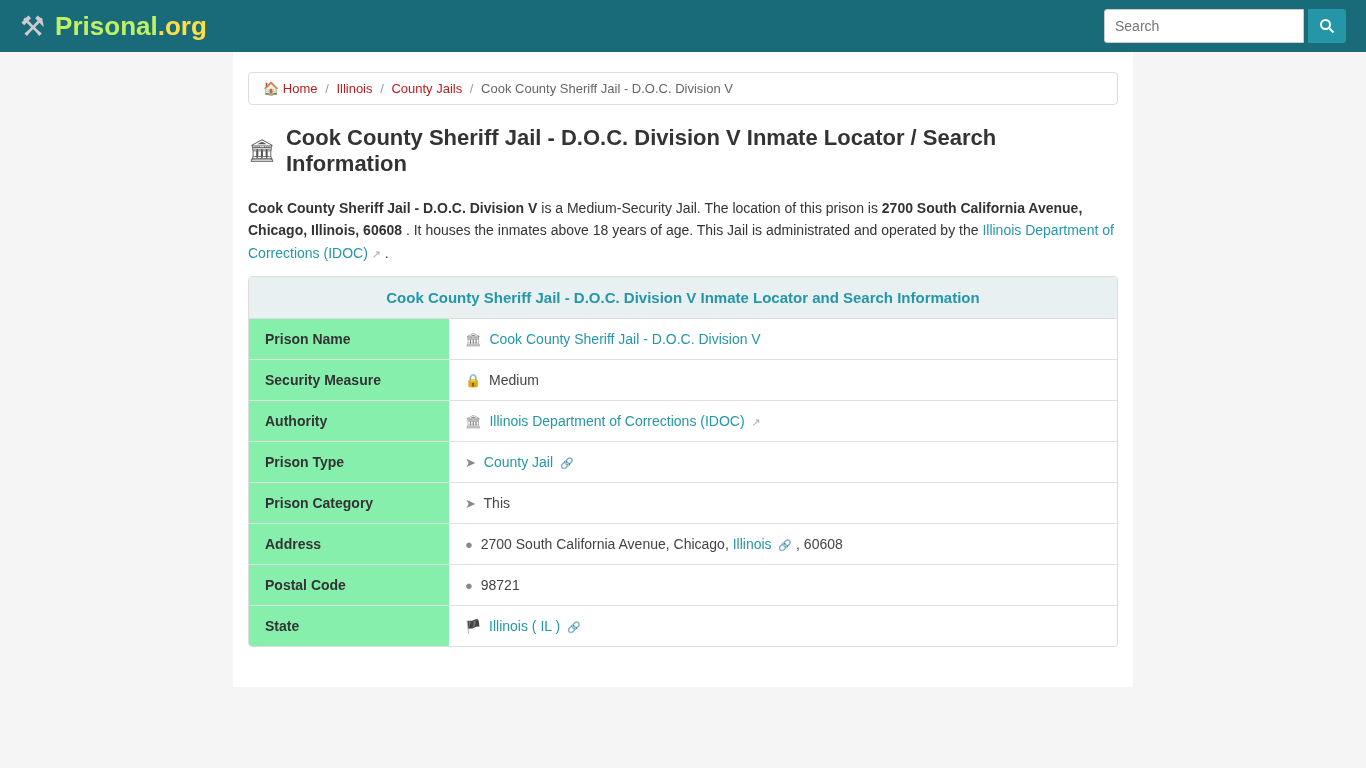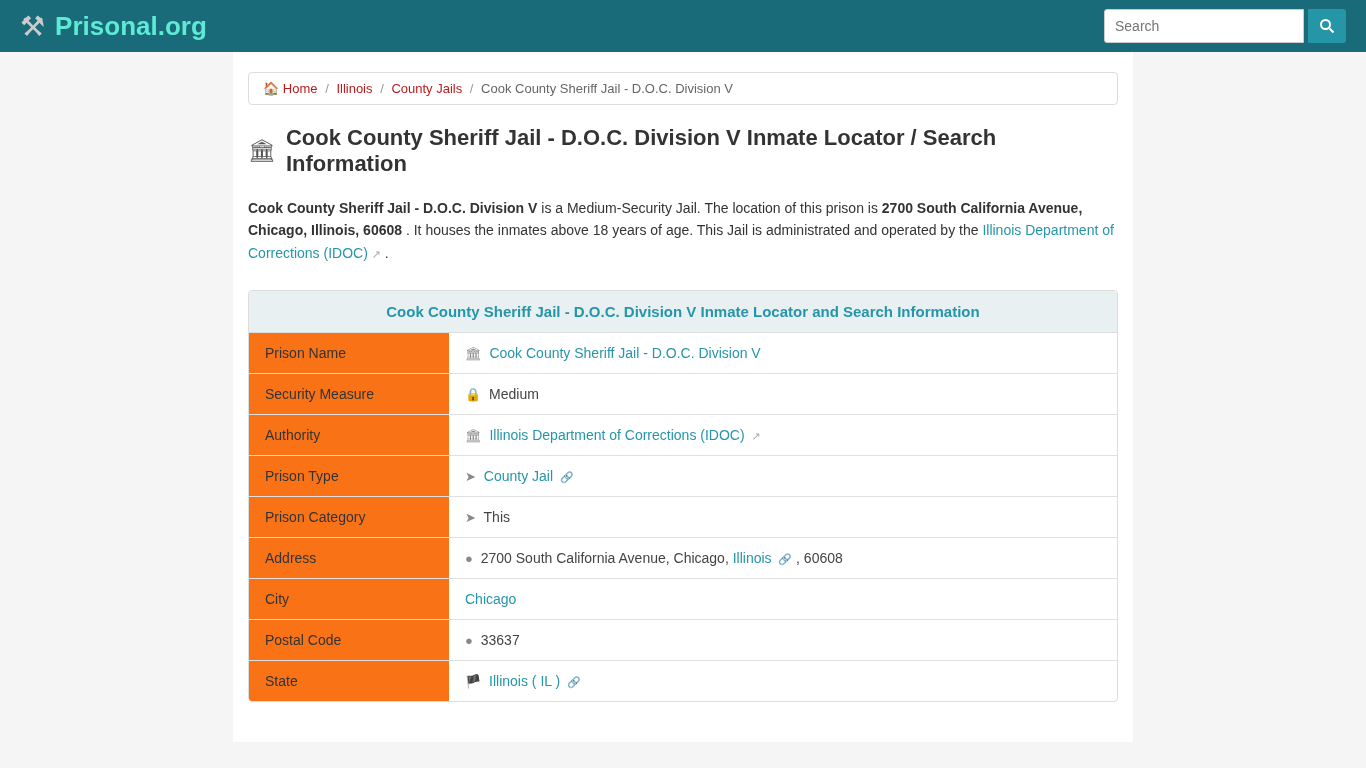--- a/index.html
+++ b/index.html
@@ -22,21 +22,21 @@
     .logo-icon {
       font-size: 28px;
       color: #ccc;
     }
     .logo-text {
       font-size: 26px;
       font-weight: bold;
       color: #fff;
     }
     .logo-text span {
-      color: #5eead4;
+      color: #bef264;
     }
     .search-area {
       display: flex;
       align-items: center;
       gap: 4px;
       padding-left: 20px;
     }
     .search-input {
       width: 200px;
       height: 34px;
@@ -94,21 +94,21 @@
     }
     .building-icon { font-size: 22px; color: #555; }
     .page-title {
       font-size: 22px;
       font-weight: bold;
       color: #333;
     }
 
     
     .description {
-      margin-bottom: 26px;
+      margin-bottom: 12px;
       line-height: 1.6;
       font-size: 14px;
     }
     .description a {
       color: #2596a8;
       text-decoration: none;
     }
 
     
     .info-box {
@@ -136,23 +136,23 @@
       border-bottom: 1px solid #e0e0e0;
     }
     .info-table tr:last-child {
       border-bottom: none;
     }
     .info-table td {
       padding: 12px 16px;
       vertical-align: middle;
     }
     .info-table td:first-child {
-      font-weight: normal;
+      font-weight: bold;
       width: 200px;
-      background: #f97316;
+      background: #86efac;
       color: #333;
     }
     .info-table td:last-child {
       color: #444;
     }
     .info-table a {
       color: #2596a8;
       text-decoration: none;
     }
     .cell-icon {
@@ -166,21 +166,21 @@
       margin-left: 3px;
     }
   </style>
 </head>
 <body>
 
 <div class="header">
   <div class="logo-area">
     <span class="logo-icon">⚒</span>
     <span class="logo-text">
-      <span>Prisonal</span><span style="color:#5eead4">.org</span>
+      <span>Prisonal</span><span style="color:#fde047">.org</span>
     </span>
   </div>
   <div class="search-area">
     <input class="search-input" type="text" placeholder="Search" style="">
     <button class="search-btn">
       <svg width="16" height="16" viewBox="0 0 16 16" fill="white">
         <circle cx="6.5" cy="6.5" r="4.5" stroke="white" stroke-width="2" fill="none"></circle>
         <line x1="10.5" y1="10.5" x2="14.5" y2="14.5" stroke="white" stroke-width="2"></line>
       </svg>
     </button>
@@ -267,32 +267,26 @@
           <td>Address</td>
           <td>
             <span class="cell-icon">●</span>
             <span>2700 South California Avenue, Chicago, </span>
             <a href="#">Illinois</a>
             <span class="link-ext">🔗</span>
             <span>, 60608</span>
           </td>
         </tr>
 
-        <tr>
-          <td>City</td>
-          <td>
-            <a href="#">Chicago</a>
-          </td>
-        </tr>
 
         <tr>
           <td>Postal Code</td>
           <td>
             <span class="cell-icon">●</span>
-            <span>33637</span>
+            <span>98721</span>
           </td>
         </tr>
 
 
         <tr>
           <td>State</td>
           <td>
             <span class="cell-icon">🏴</span>
             <a href="#">Illinois ( IL )</a>
             <span class="link-ext">🔗</span>

